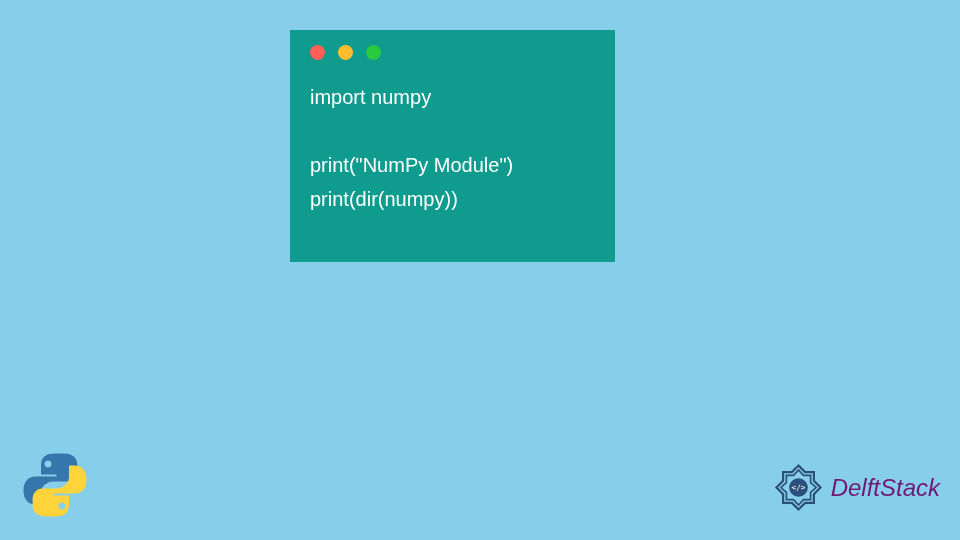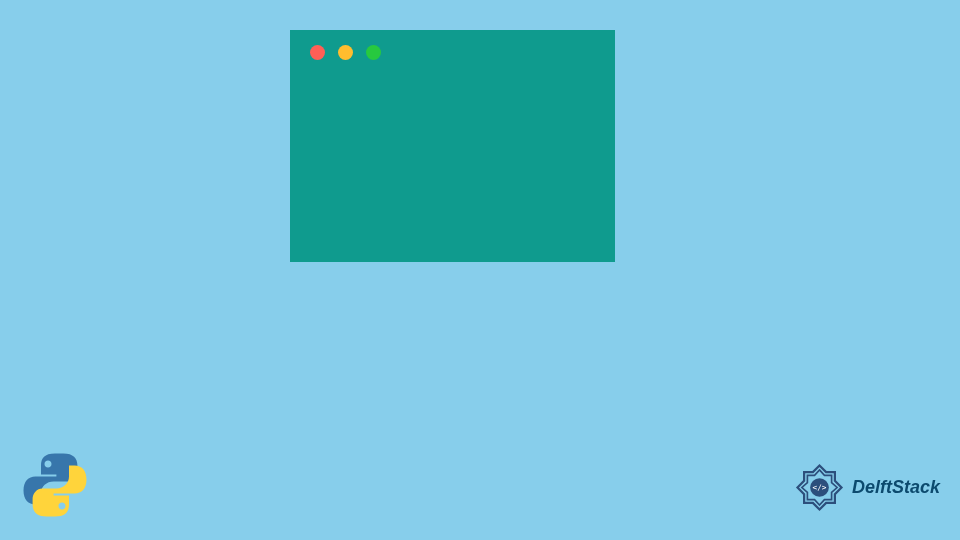--- a/index.html
+++ b/index.html
@@ -61,34 +61,40 @@
       right: 20px;
       display: flex;
       align-items: center;
       gap: 5px;
     }
     .delft-logo {
       width: 55px;
       height: 55px;
     }
     .delft-text {
-      font-size: 18px;
+      font-size: 24px;
       font-style: italic;
-      color: #0c4a6e;
-      font-weight: 700;
+      color: #701a75;
+      font-weight: 400;
     }
   </style>
 </head>
 <body>
 
 <div class="code-window">
   <div class="window-controls">
     <div class="dot dot-red"></div>
     <div class="dot dot-yellow"></div>
     <div class="dot dot-green"></div>
+  </div>
+  <div class="code-content">
+    <div class="code-line">import numpy</div>
+    <div class="code-blank"></div>
+    <div class="code-line">print("NumPy Module")</div>
+    <div class="code-line">print(dir(numpy))</div>
   </div>
 </div>
 
 <div class="python-logo">
   <svg viewBox="0 0 100 100" xmlns="http://www.w3.org/2000/svg">
     <path d="M 50 5 C 35 5 30 12 30 22 L 30 35 L 52 35 L 52 38 L 22 38 C 12 38 5 45 5 58 C 5 71 12 78 22 78 L 30 78 L 30 62 C 30 52 38 45 48 45 L 68 45 C 76 45 82 38 82 30 L 82 22 C 82 12 76 5 62 5 Z M 40 15 C 43 15 45 17 45 20 C 45 23 43 25 40 25 C 37 25 35 23 35 20 C 35 17 37 15 40 15 Z" fill="#3776AB"></path>
     <path d="M 50 95 C 65 95 70 88 70 78 L 70 65 L 48 65 L 48 62 L 78 62 C 88 62 95 55 95 42 C 95 29 88 22 78 22 L 70 22 L 70 38 C 70 48 62 55 52 55 L 32 55 C 24 55 18 62 18 70 L 18 78 C 18 88 24 95 38 95 Z M 60 85 C 57 85 55 83 55 80 C 55 77 57 75 60 75 C 63 75 65 77 65 80 C 65 83 63 85 60 85 Z" fill="#FFD43B"></path>
   </svg>
 </div>
 

